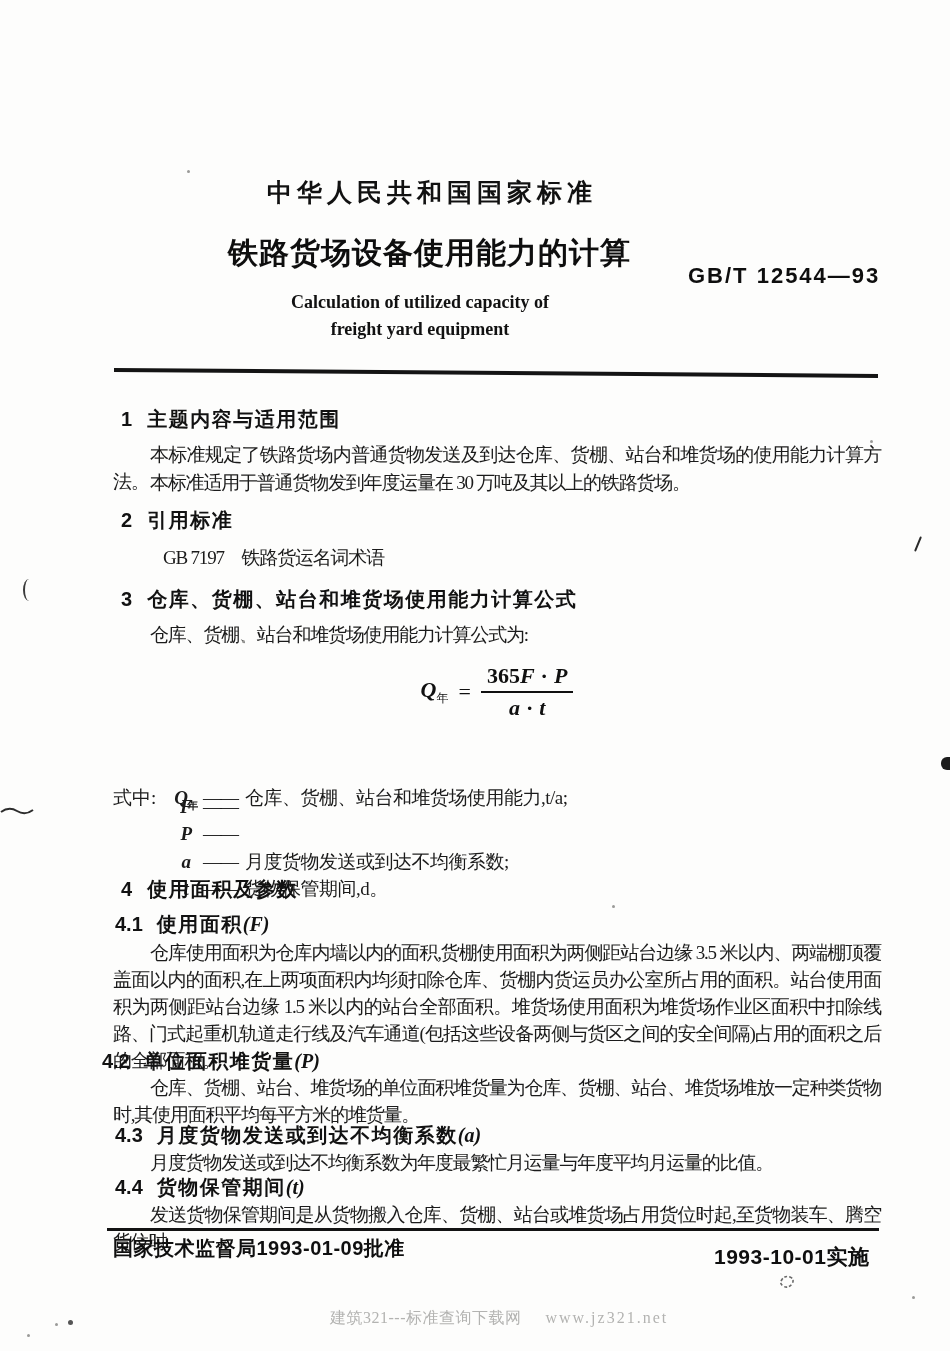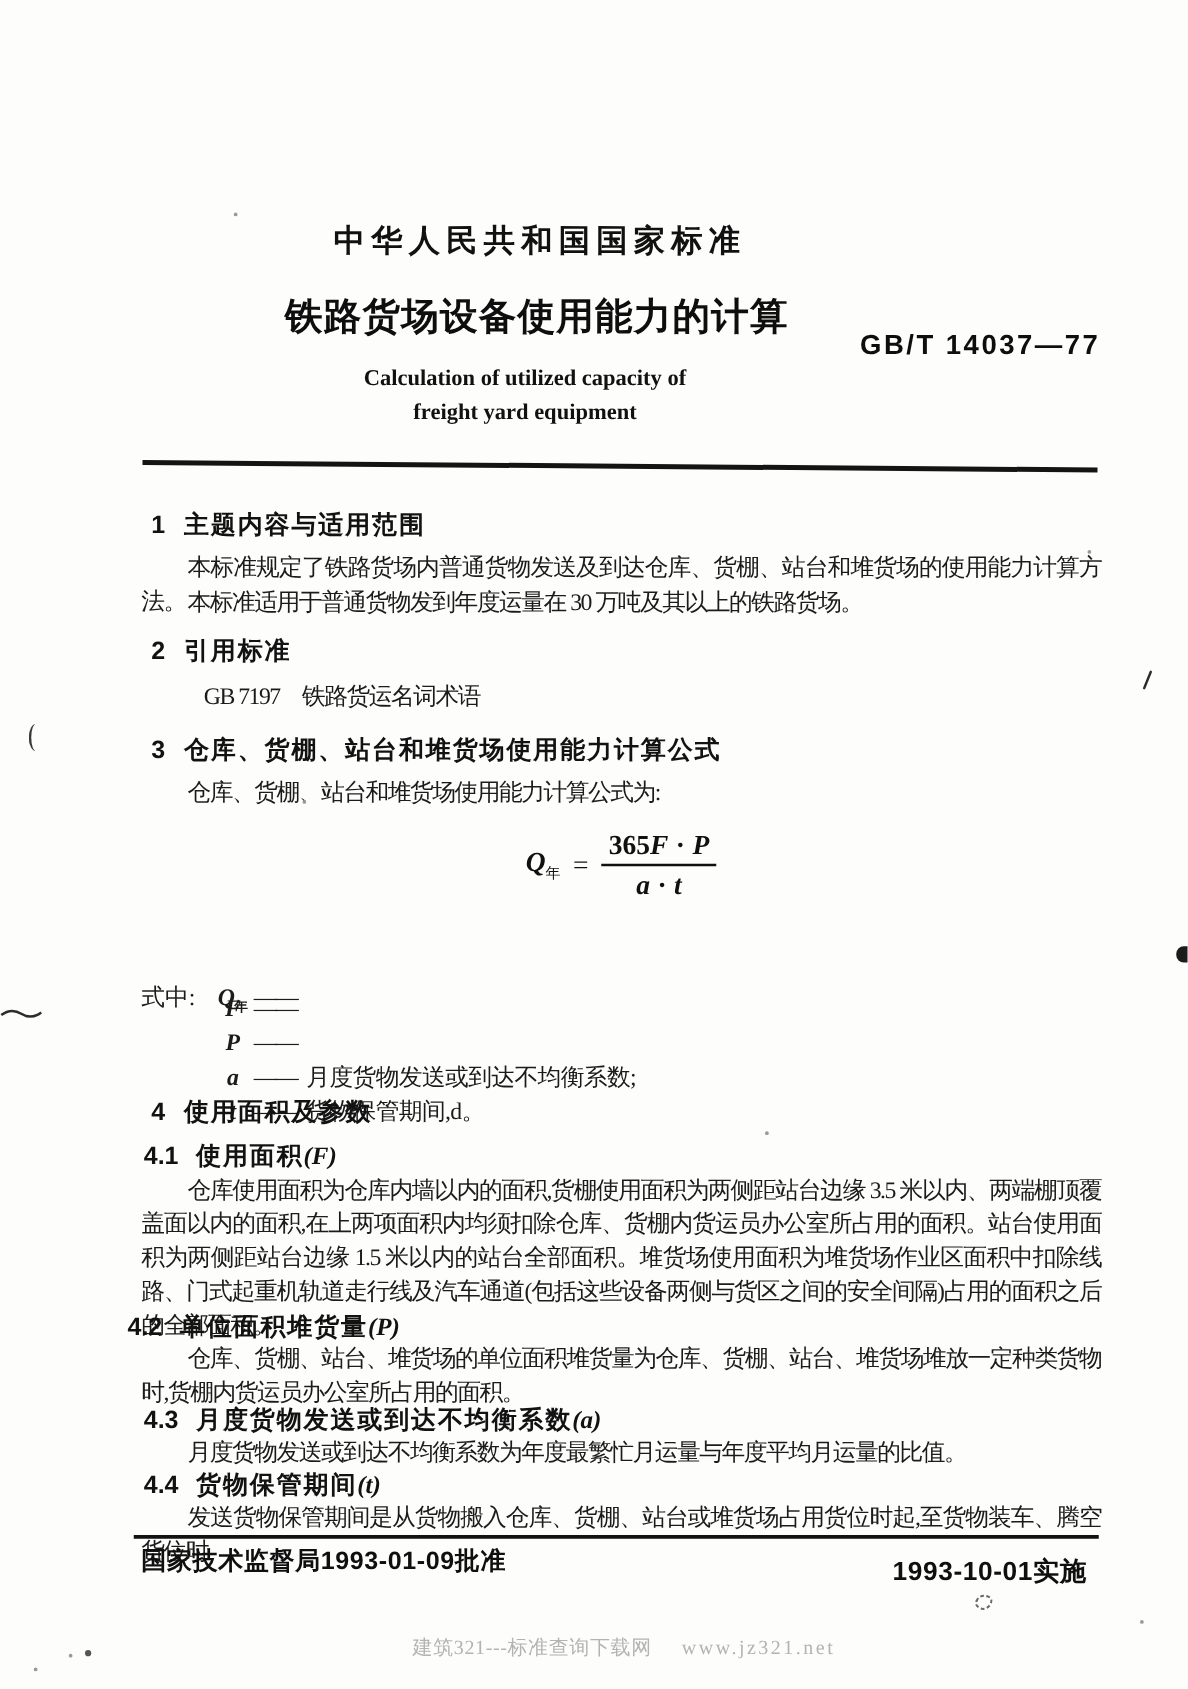--- a/index.html
+++ b/index.html
@@ -108,21 +108,21 @@
   .speck{width:3px;height:3px;border-radius:50%;background:#9a9a98;}
   .slash-mark{top:536px;left:917px;width:2px;height:16px;background:#2a2a2a;transform:rotate(22deg);border-radius:1px;}
   .paren-mark{top:579px;left:23px;width:10px;height:22px;border-left:2px solid #3a3a3a;border-radius:50%;}
   .edge-blob{top:757px;left:941px;width:10px;height:13px;background:#1c1c1c;border-radius:6px 0 0 6px;}
 </style>
 </head>
 <body>
 
 <div class="abs standard-label">中华人民共和国国家标准</div>
 <div class="abs title-cn">铁路货场设备使用能力的计算</div>
-<div class="abs standard-code">GB/T 14037—77</div>
+<div class="abs standard-code">GB/T 12544—93</div>
 <div class="abs title-en">
   <div>Calculation of utilized capacity of</div>
   <div>freight yard equipment</div>
 </div>
 <div class="abs rule-header"></div>
 
 <div class="abs sec-h" style="top:406px;left:121px;">
   <span class="sec-no">1</span><span>主题内容与适用范围</span>
 </div>
 <div class="abs para indent" style="top:441px;left:113px;">本标准规定了铁路货场内普通货物发送及到达仓库、货棚、站台和堆货场的使用能力计算方法。</div>
@@ -146,20 +146,21 @@
     <span class="bar"></span>
     <span class="den"><i>a</i><span class="fdot">·</span><i>t</i></span>
   </span>
 </div>
 
 <div class="abs where">
   <div class="where-row">
     <span class="wprefix">式中:</span>
     <span class="wsym"><span>Q</span><sub>年</sub></span>
     <span class="wdash">——</span>
+    <span>仓库、货棚、站台和堆货场使用能力,t/a;</span>
   </div>
   <div class="where-row">
     <span class="wprefix"></span>
     <span class="wsym"><span>F</span></span>
     <span class="wdash">——</span>
   </div>
   <div class="where-row">
     <span class="wprefix"></span>
     <span class="wsym"><span>P</span></span>
     <span class="wdash">——</span>
@@ -183,21 +184,21 @@
 </div>
 
 <div class="abs sec-h" style="top:911px;left:115px;">
   <span class="sub-no">4.1</span><span>使用面积</span><span class="var-sym">(F)</span>
 </div>
 <div class="abs para indent" style="top:939px;left:113px;">仓库使用面积为仓库内墙以内的面积,货棚使用面积为两侧距站台边缘 3.5 米以内、两端棚顶覆盖面以内的面积,在上两项面积内均须扣除仓库、货棚内货运员办公室所占用的面积。站台使用面积为两侧距站台边缘 1.5 米以内的站台全部面积。堆货场使用面积为堆货场作业区面积中扣除线路、门式起重机轨道走行线及汽车通道(包括这些设备两侧与货区之间的安全间隔)占用的面积之后的全部面积。</div>
 
 <div class="abs sec-h" style="top:1048px;left:102px;">
   <span class="sub-no">4.2</span><span>单位面积堆货量</span><span class="var-sym">(P)</span>
 </div>
-<div class="abs para indent" style="top:1074px;left:113px;">仓库、货棚、站台、堆货场的单位面积堆货量为仓库、货棚、站台、堆货场堆放一定种类货物时,货棚内货运员办公室所占用的面积。</div>
+<div class="abs para indent" style="top:1074px;left:113px;">仓库、货棚、站台、堆货场的单位面积堆货量为仓库、货棚、站台、堆货场堆放一定种类货物时,其使用面积平均每平方米的堆货量。</div>
 
 <div class="abs sec-h" style="top:1122px;left:115px;">
   <span class="sub-no">4.3</span><span>月度货物发送或到达不均衡系数</span><span class="var-sym">(a)</span>
 </div>
 <div class="abs para indent" style="top:1149px;left:113px;">月度货物发送或到达不均衡系数为年度最繁忙月运量与年度平均月运量的比值。</div>
 
 <div class="abs sec-h" style="top:1174px;left:115px;">
   <span class="sub-no">4.4</span><span>货物保管期间</span><span class="var-sym">(t)</span>
 </div>
 <div class="abs para indent" style="top:1201px;left:113px;">发送货物保管期间是从货物搬入仓库、货棚、站台或堆货场占用货位时起,至货物装车、腾空货位时</div>

